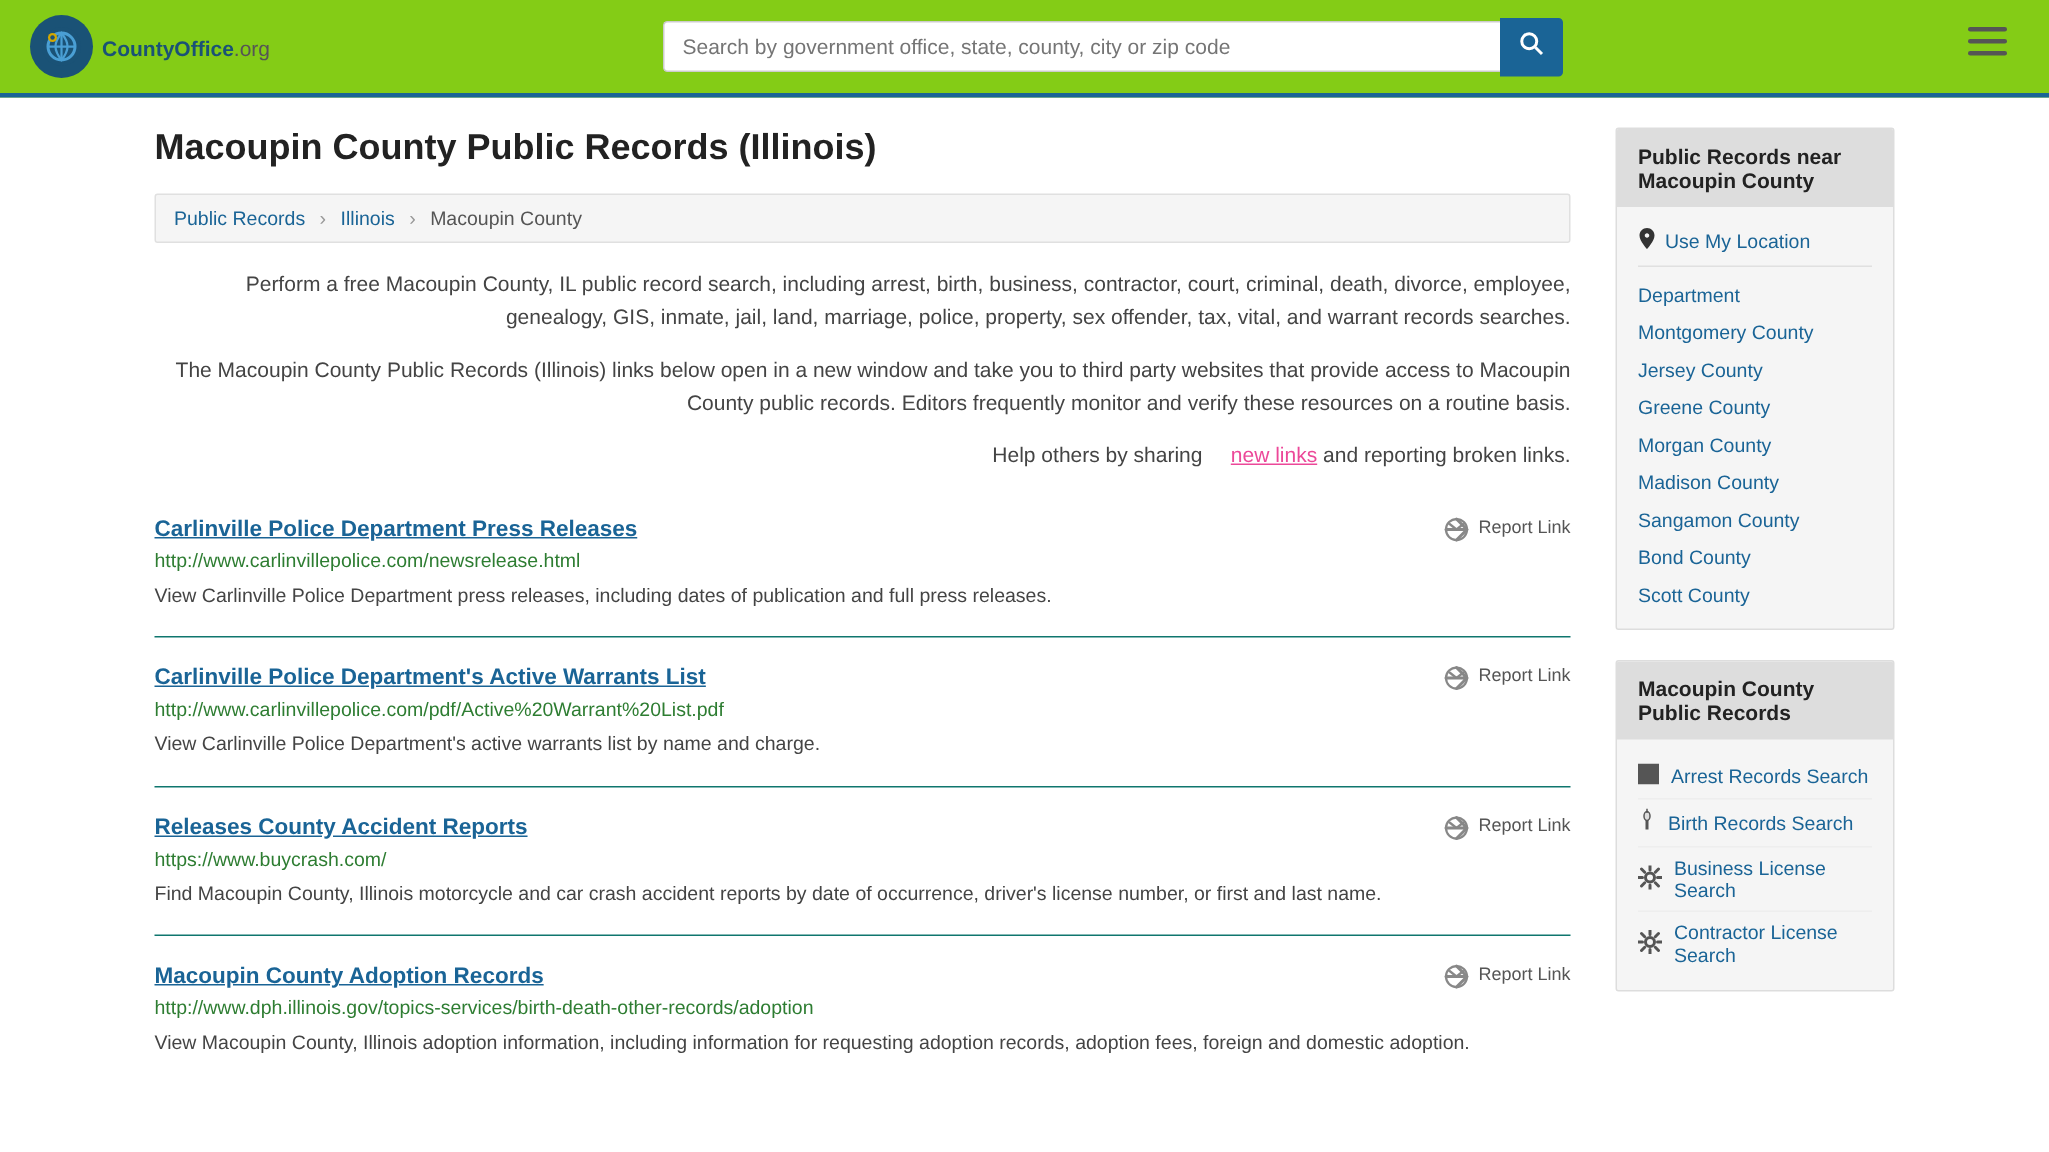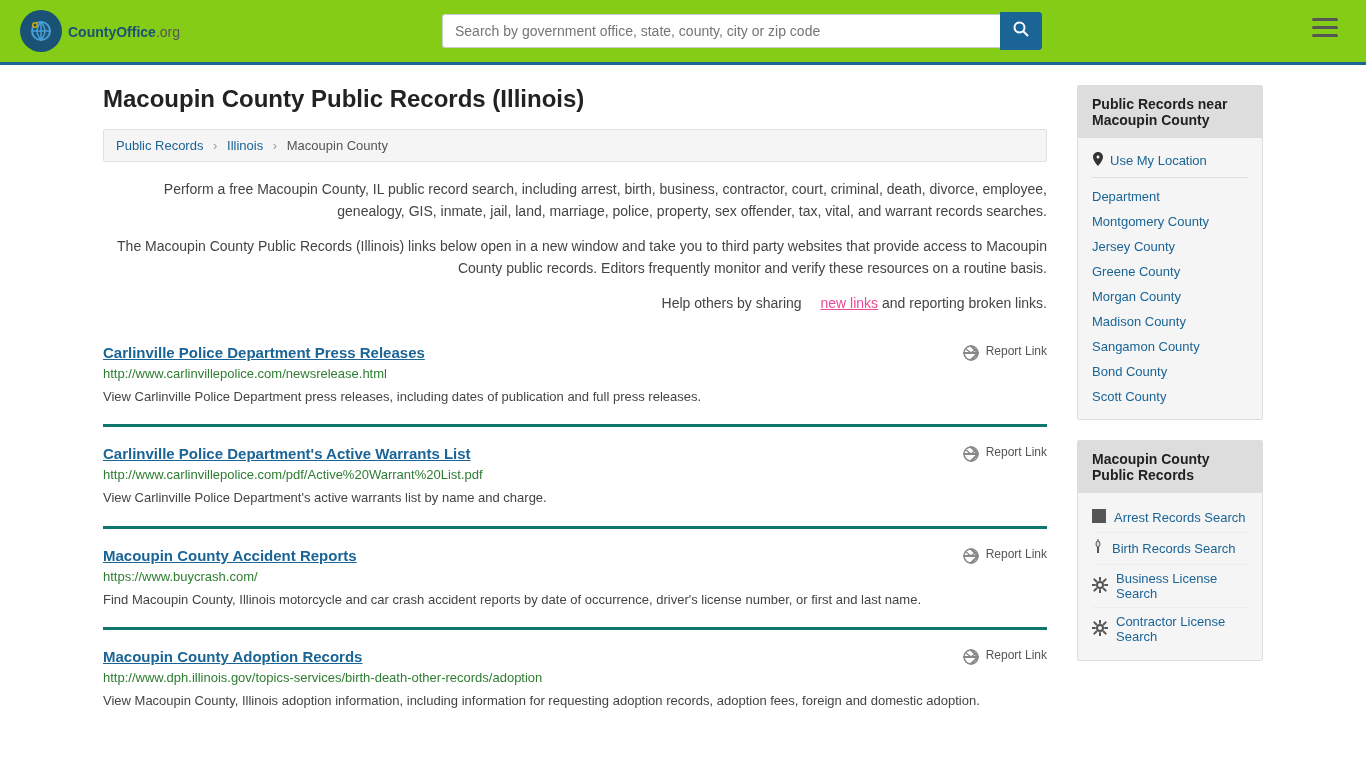--- a/index.html
+++ b/index.html
@@ -117,21 +117,21 @@
       text-align: right;
     }
     .description a {
       color: #ec4899;
       text-decoration: underline;
       margin-left: 15px;
     }
 
     
     .record-item {
-      border-bottom: 3px solid #0f766e;
+      border-bottom: 1px solid #0f766e;
       padding: 18px 0;
     }
     .record-item:last-child { border-bottom: none; }
 
     .record-header {
       display: flex;
       justify-content: space-between;
       align-items: flex-start;
       margin-bottom: 4px;
     }
@@ -316,21 +316,21 @@
             <line x1="14" y1="5" x2="9" y2="9" stroke="#888" stroke-width="1.5"></line>
           </svg>
           Report Link
         </span>
       </div>
       <a class="record-url" href="#">http://www.carlinvillepolice.com/pdf/Active%20Warrant%20List.pdf</a>
       <div class="record-desc">View Carlinville Police Department's active warrants list by name and charge.</div>
     </div>
         <div class="record-item">
       <div class="record-header">
-        <span class="record-title">Macoupin County Accident Reports</span>
+        <span class="record-title">Releases County Accident Reports</span>
         <span class="report-link">
           <svg width="18" height="18" viewBox="0 0 18 18" fill="none">
             <path d="M2 9h14M9 2l7 7-7 7" stroke="#888" stroke-width="2" stroke-linecap="round" stroke-linejoin="round" fill="none"></path>
             <circle cx="9" cy="9" r="7" stroke="#888" stroke-width="1.5" fill="none"></circle>
             <line x1="4" y1="5" x2="9" y2="9" stroke="#888" stroke-width="1.5"></line>
             <line x1="14" y1="5" x2="9" y2="9" stroke="#888" stroke-width="1.5"></line>
           </svg>
           Report Link
         </span>
       </div>

